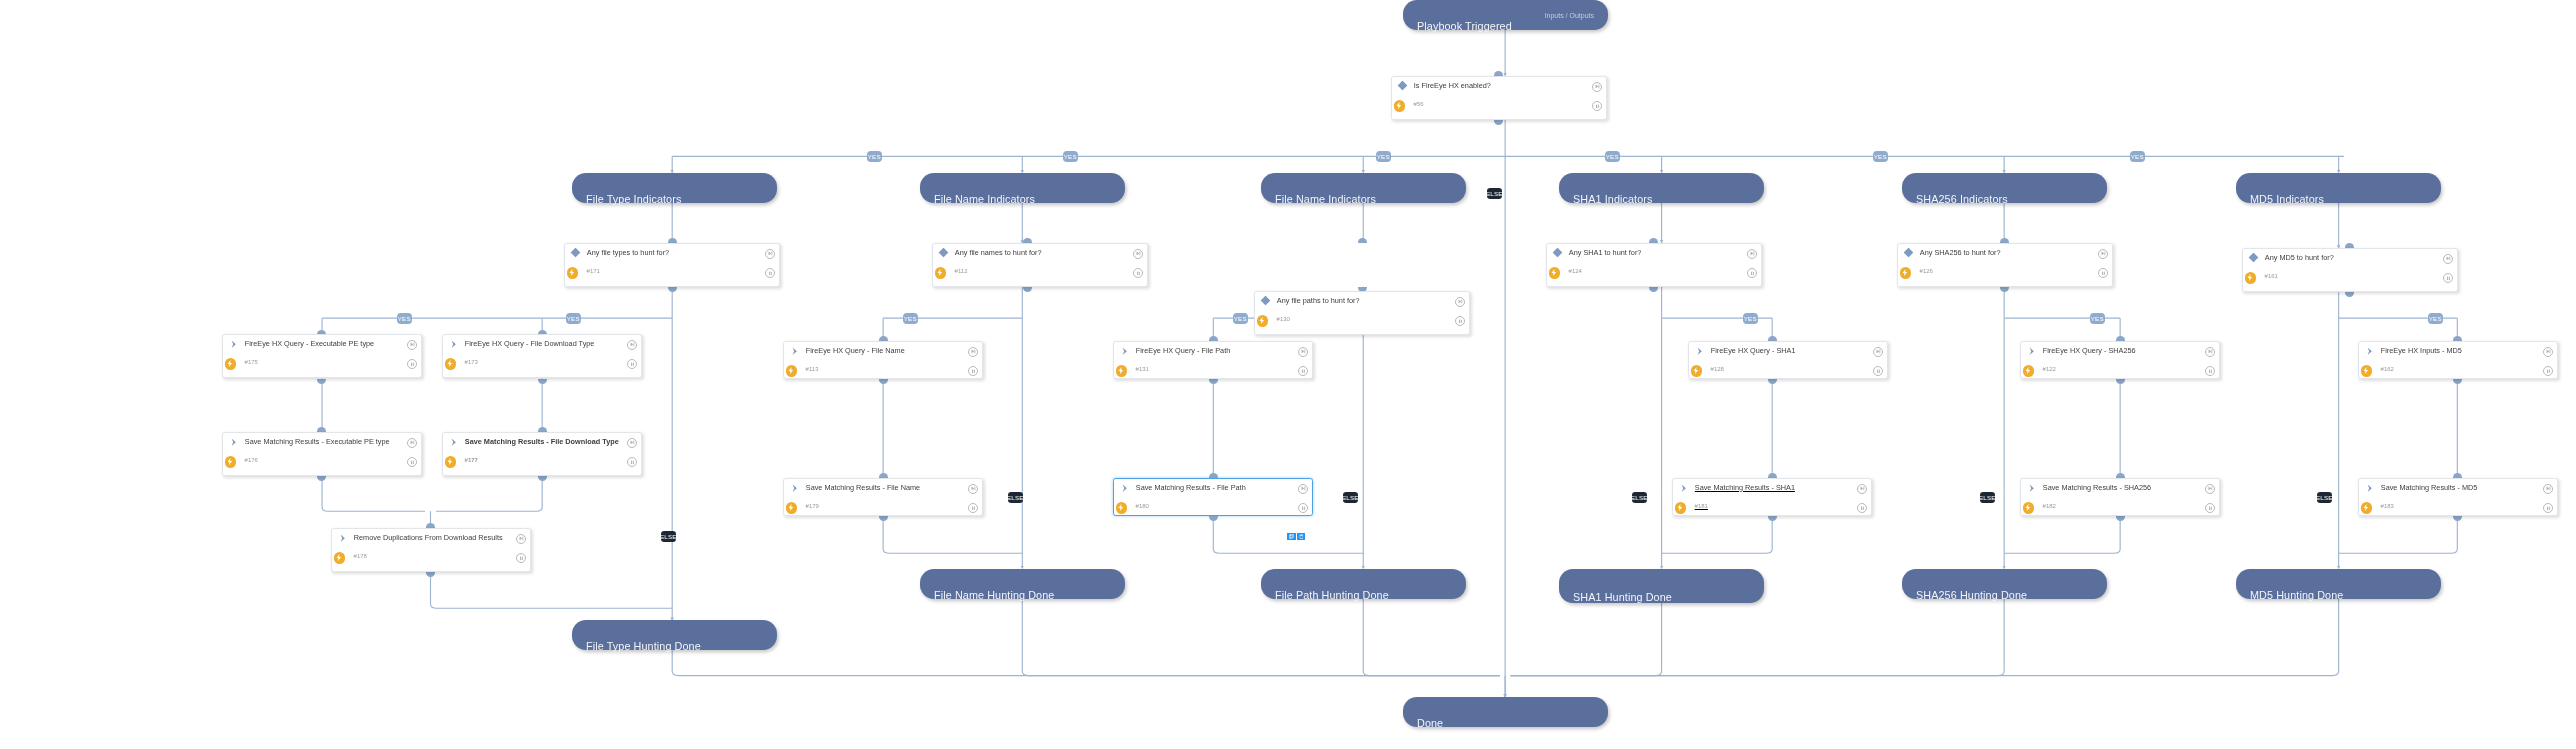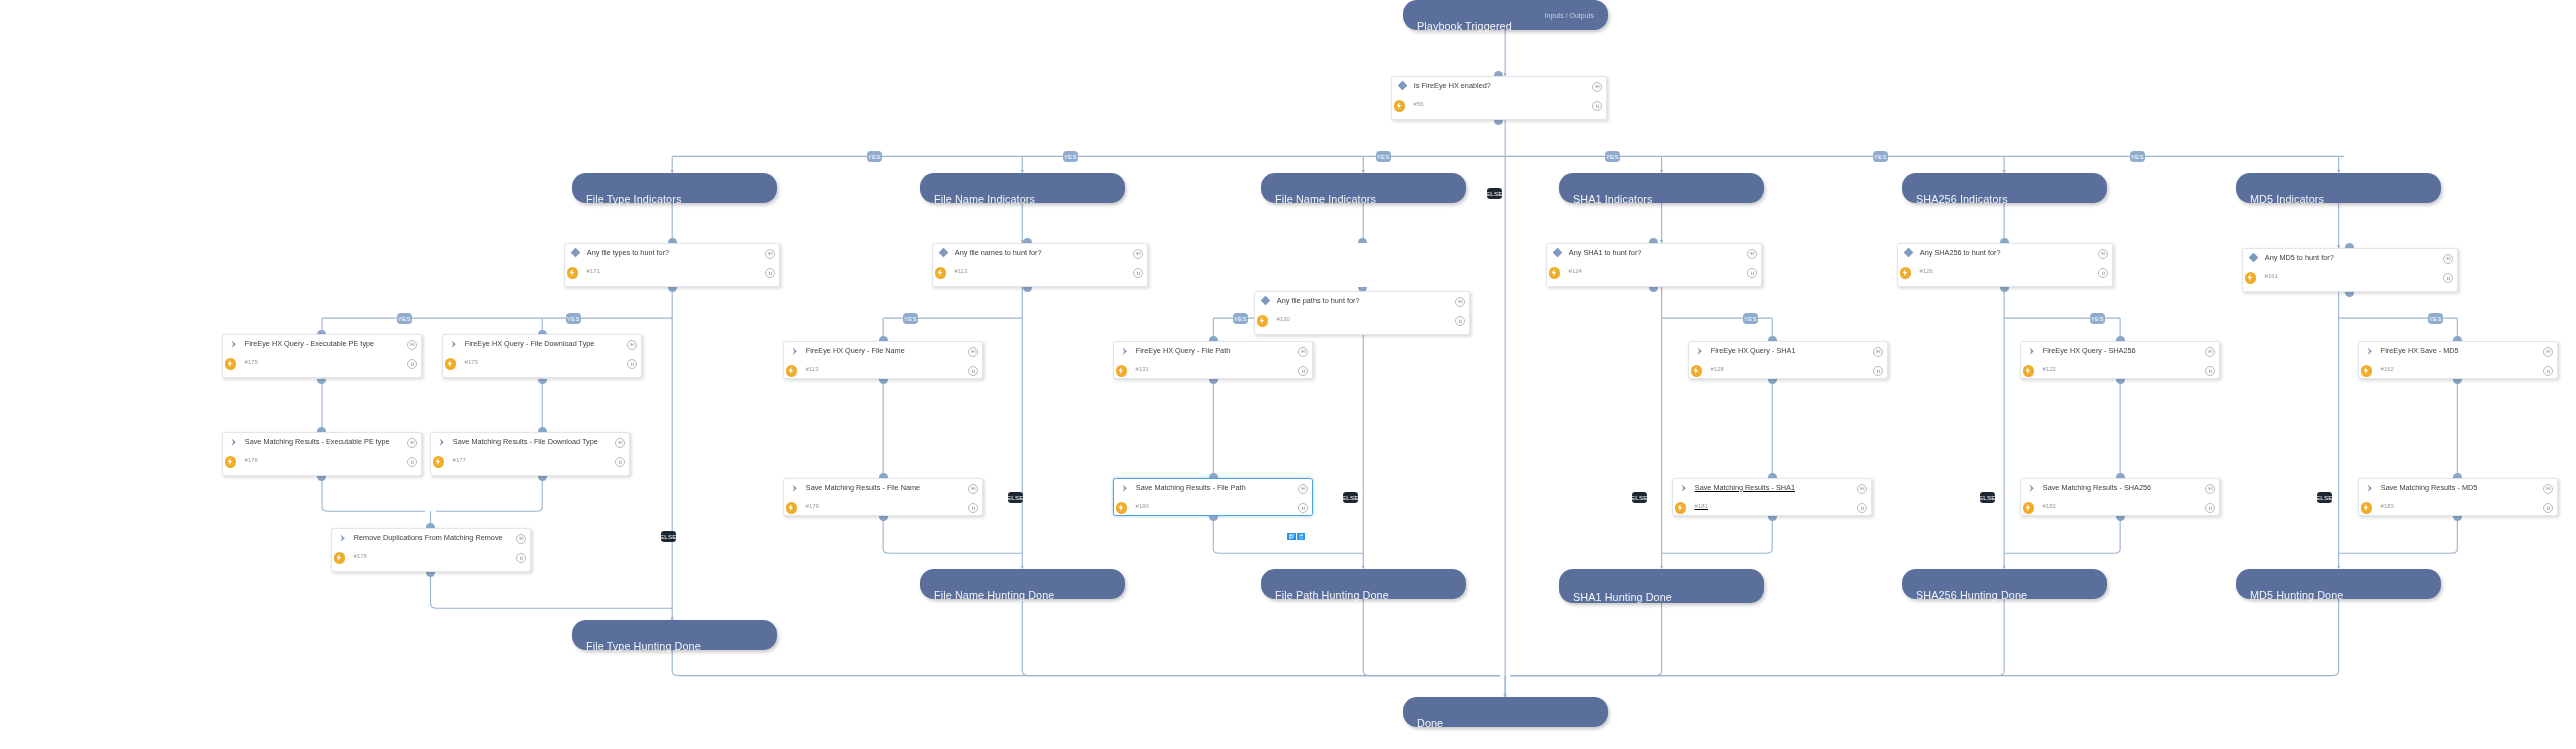--- a/index.html
+++ b/index.html
@@ -696,21 +696,21 @@
       </div>
       <div class="knob top" style="left: 2116px; top: 336px;"></div>
       <div class="knob bot" style="left: 2116px; top: 379px;"></div>
       <div class="card" style="left: 2358px; top: 341px; width: 200px; height: 38px;">
         <div class="card-top">
           <span class="node-glyph">
             <svg class="chev" width="8" height="8.6" viewBox="0 0 15 16">
               <path d="M3 1 L11 8 L3 15 L6 8 Z" fill="#7f9ac0"></path>
             </svg>
           </span>
-          <div class="card-title">FireEye HX Save - MD5</div>
+          <div class="card-title">FireEye HX Inputs - MD5</div>
           <span class="ctrl step">
             <svg width="4.9" height="4.9" viewBox="0 0 9 9">
               <path d="M1 1 L6 4.5 L1 8 Z" fill="#b0b0b0"></path>
               <rect x="6.4" y="1" width="1.5" height="7" fill="#b0b0b0"></rect>
             </svg>
           </span>
         </div>
         <div class="card-bottom">
           <span class="bolt">
             <svg width="6" height="7" viewBox="0 0 11 13">
@@ -753,21 +753,21 @@
           <span class="ctrl pause">
             <svg width="4.9" height="4.9" viewBox="0 0 9 9">
               <rect x="2" y="1.2" width="1.8" height="6.6" fill="#b0b0b0"></rect>
               <rect x="5.2" y="1.2" width="1.8" height="6.6" fill="#b0b0b0"></rect>
             </svg>
           </span>
         </div>
       </div>
       <div class="knob top" style="left: 317px; top: 427px;"></div>
       <div class="knob bot" style="left: 317px; top: 476px;"></div>
-      <div class="card" style="left: 430px; top: 432px; width: 200px; height: 44px;">
+      <div class="card" style="left: 442px; top: 432px; width: 200px; height: 44px; font-weight: bold;">
         <div class="card-top">
           <span class="node-glyph">
             <svg class="chev" width="8" height="8.6" viewBox="0 0 15 16">
               <path d="M3 1 L11 8 L3 15 L6 8 Z" fill="#7f9ac0"></path>
             </svg>
           </span>
           <div class="card-title">Save Matching Results - File Download Type</div>
           <span class="ctrl step">
             <svg width="4.9" height="4.9" viewBox="0 0 9 9">
               <path d="M1 1 L6 4.5 L1 8 Z" fill="#b0b0b0"></path>
@@ -952,21 +952,21 @@
       </div>
       <div class="knob top" style="left: 2453px; top: 473px;"></div>
       <div class="knob bot" style="left: 2453px; top: 516px;"></div>
       <div class="card" style="left: 331px; top: 528px; width: 200px; height: 44px;">
         <div class="card-top">
           <span class="node-glyph">
             <svg class="chev" width="8" height="8.6" viewBox="0 0 15 16">
               <path d="M3 1 L11 8 L3 15 L6 8 Z" fill="#7f9ac0"></path>
             </svg>
           </span>
-          <div class="card-title">Remove Duplications From Matching Remove</div>
+          <div class="card-title">Remove Duplications From Download Results</div>
           <span class="ctrl step">
             <svg width="4.9" height="4.9" viewBox="0 0 9 9">
               <path d="M1 1 L6 4.5 L1 8 Z" fill="#b0b0b0"></path>
               <rect x="6.4" y="1" width="1.5" height="7" fill="#b0b0b0"></rect>
             </svg>
           </span>
         </div>
         <div class="card-bottom">
           <span class="bolt">
             <svg width="6" height="7" viewBox="0 0 11 13">

